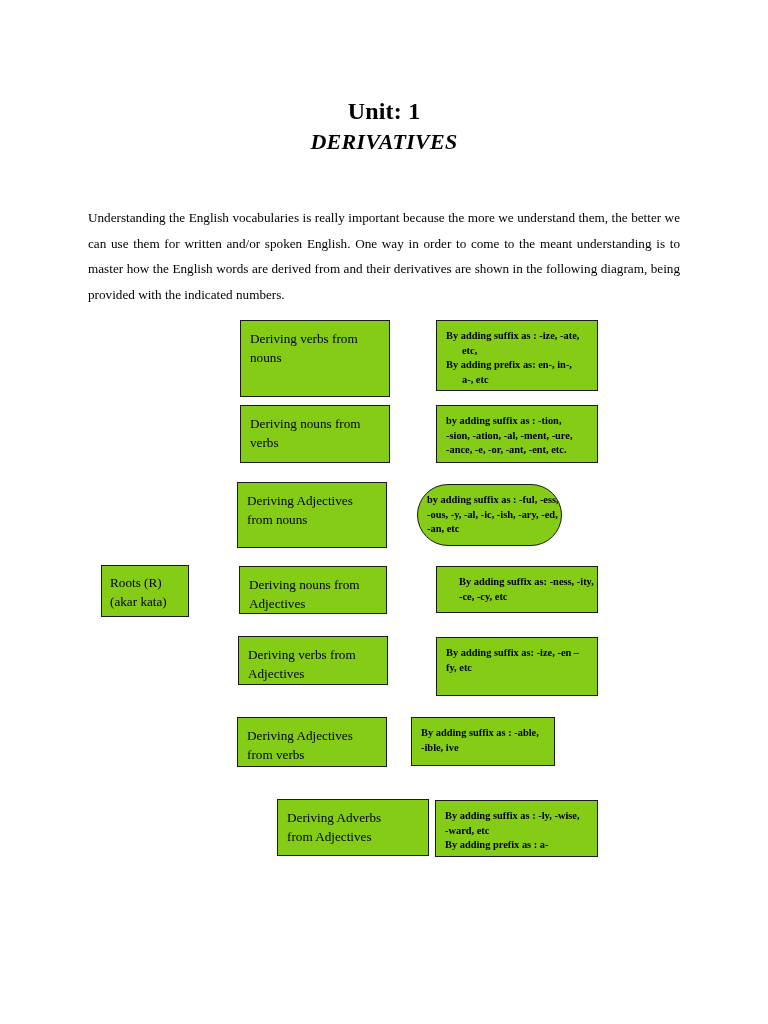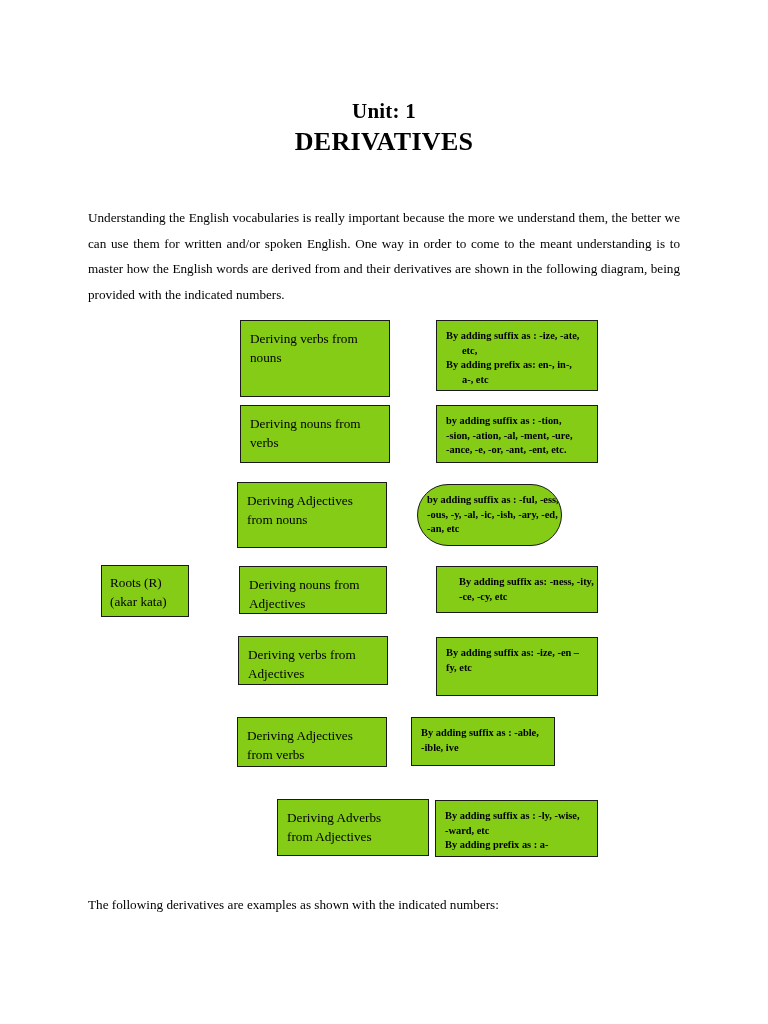--- a/index.html
+++ b/index.html
@@ -26,30 +26,31 @@
 
   
   .title-block {
     position: absolute;
     left: 0;
     top: 96px;
     width: 768px;
     text-align: center;
   }
   .title-line-1 {
-    font-size: 21px;
+    font-size: 24px;
     font-weight: bold;
     line-height: 30px;
     letter-spacing: 0.2px;
   }
   .title-line-2 {
-    font-size: 26px;
+    font-size: 22px;
     font-weight: bold;
     line-height: 32px;
     letter-spacing: 0.3px;
+    font-style: italic;
   }
 
   
   .intro {
     position: absolute;
     left: 88px;
     top: 192px;
     width: 592px;
     font-size: 13.2px;
     line-height: 25.5px;
@@ -214,15 +215,14 @@
       <span class="ln">-ible, ive</span>
     </div>
     <div class="box box-right" id="rb6">
       <span class="ln">By adding suffix as : -ly, -wise,</span>
       <span class="ln">-ward, etc</span>
       <span class="ln">By adding prefix as : a-</span>
     </div>
 
   </div>
 
-  <p class="closing">The following derivatives are examples as shown with the indicated numbers:</p>
 
 </div>
 
 </body></html>

